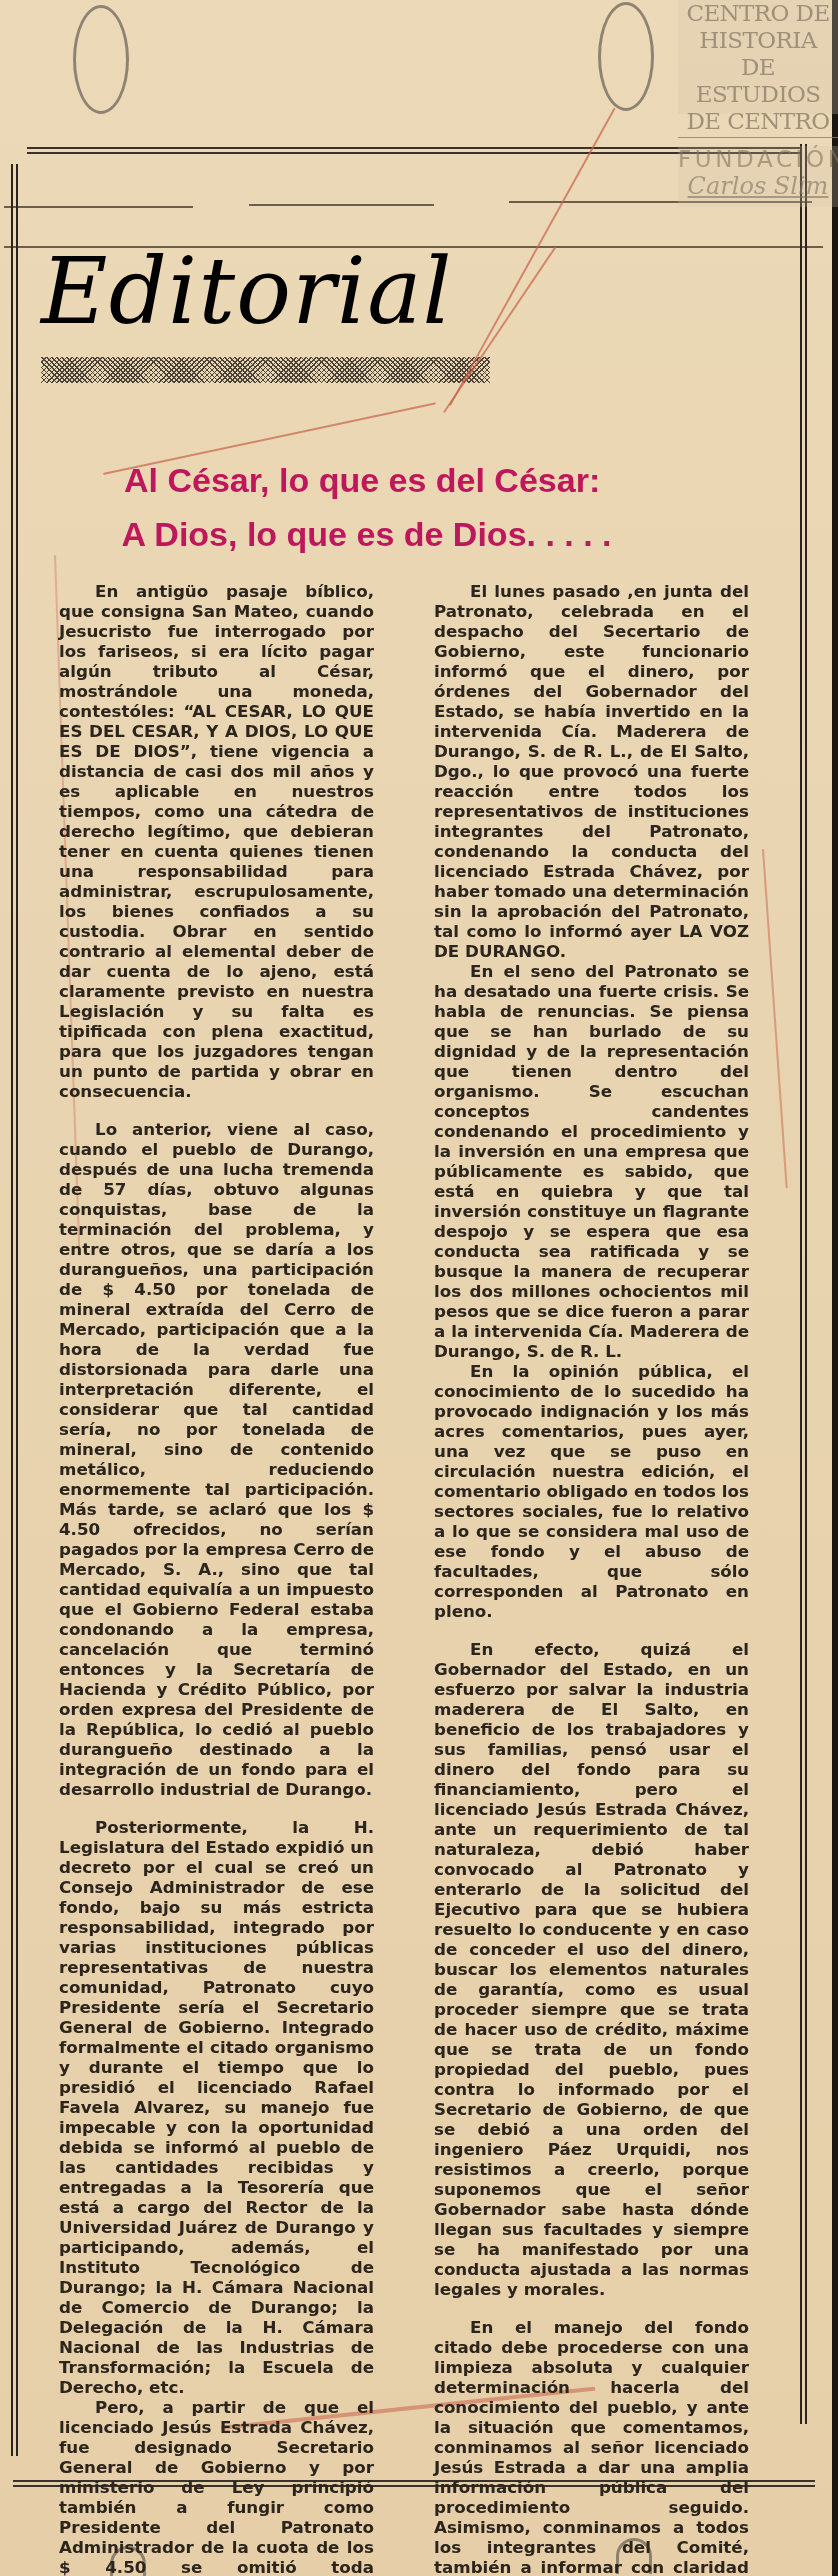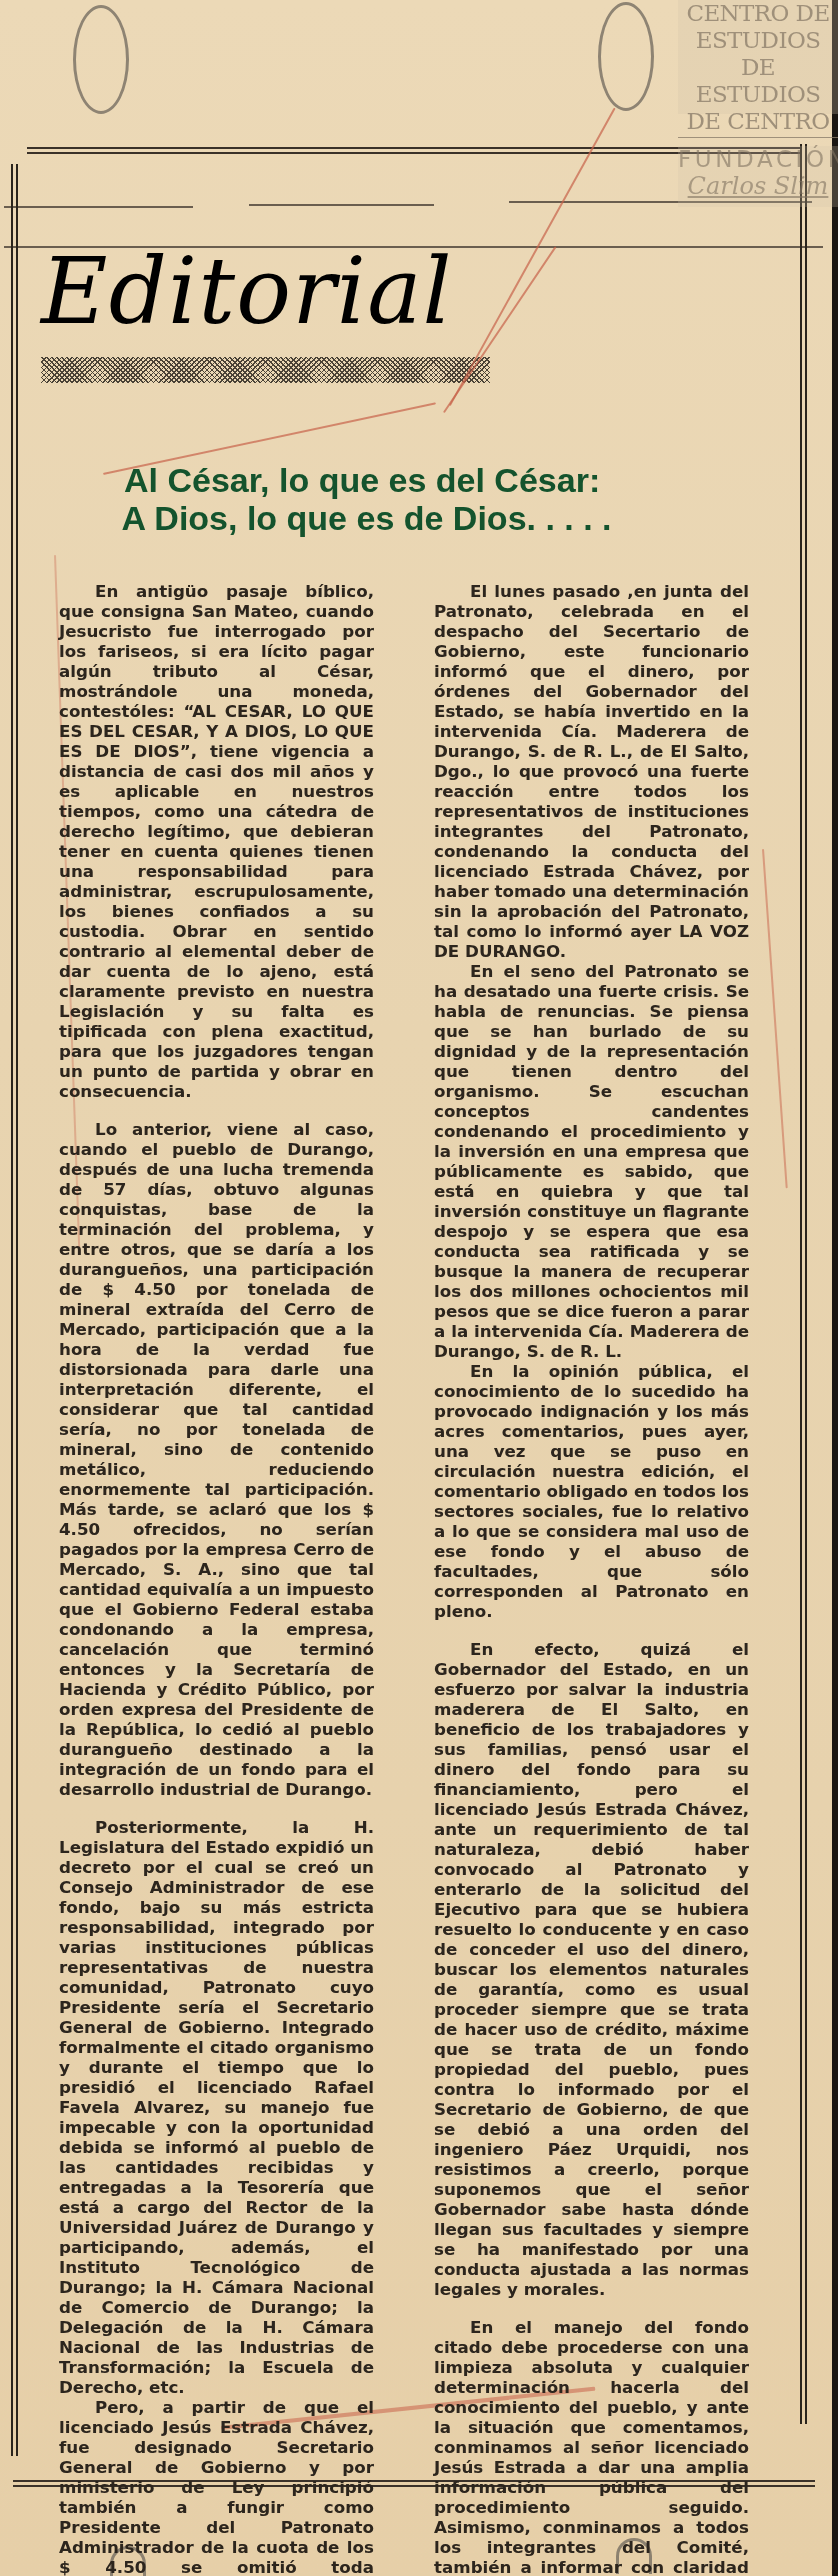--- a/index.html
+++ b/index.html
@@ -49,21 +49,21 @@
     background:
       repeating-linear-gradient(45deg,#2f2921 0 1.2px,transparent 1.2px 3.6px),
       repeating-linear-gradient(-45deg,#2f2921 0 1.2px,transparent 1.2px 3.6px);
     opacity:.85;
   }
   .red-mark { position:absolute; background:#c8624a; opacity:.7; transform-origin:left top; height:2.4px; border-radius:1.2px; }
 
   .headline {
     position:absolute; left:124px; top:461px; width:582px;
     font-family:"Liberation Sans", sans-serif; font-weight:bold;
-    font-size:34px; line-height:38px; color:#14532d; text-align:left;
+    font-size:34px; line-height:38px; color:#be185d; text-align:left;
   }
   .headline div { white-space:nowrap; }
 
   .column {
     position:absolute; top:581px; width:315px;
     font-family:"DejaVu Sans", sans-serif; font-weight:bold;
     font-size:16.7px; line-height:20px; color:#2c251d;
     text-align:justify; hyphens:auto;
   }
   .column.left { left:59px; }
@@ -87,21 +87,21 @@
 <div class="rule-thin" style="left:509px;top:201px;width:303px;"></div>
 <div class="rule-thin" style="left:3.6px;top:246px;width:819px;"></div>
 
 <div class="rule-double" style="left:27px;top:147px;width:774px;"></div>
 <div class="vrule-double" style="left:11px;top:164px;height:2292px;"></div>
 <div class="vrule-double" style="left:800px;top:144px;height:2280px;"></div>
 <div class="rule-double" style="left:13.3px;top:2480px;width:802px;"></div>
 
 <div class="stamp">
   <div>CENTRO DE</div>
-  <div>ESTUDIOS</div>
+  <div>HISTORIA</div>
   <div>DE ESTUDIOS</div>
   <div>DE CENTRO</div>
   <div class="sep"></div>
 </div>
 <div class="stamp-sub">
   <div class="fund">FUNDACIÓN</div>
   <div class="sig">Carlos Slim</div>
 </div>
 
 <div class="masthead">Editorial</div>
@@ -109,21 +109,21 @@
 
 <div class="red-mark" style="left:449px;top:405px;width:340px;transform:rotate(-61deg);"></div>
 <div class="red-mark" style="left:443px;top:412px;width:200px;transform:rotate(-56deg);"></div>
 <div class="red-mark" style="left:103px;top:473px;width:340px;transform:rotate(-12deg);"></div>
 <div class="red-mark" style="left:56px;top:555px;width:697px;transform:rotate(88deg);opacity:.35;"></div>
 <div class="red-mark" style="left:764px;top:849px;width:340px;transform:rotate(86deg);opacity:.5;"></div>
 <div class="red-mark" style="left:221px;top:2426px;width:376px;transform:rotate(-6deg);height:4.2px;opacity:.55;"></div>
 
 <div class="headline">
   <div>Al César, lo que es del César:</div>
-  <div style="margin-left:-2.4px;">A Dios, lo que es de Dios. . . . .</div>
+  <div style="margin-left:-2.4px;margin-top:16px;">A Dios, lo que es de Dios. . . . .</div>
 </div>
 
 <div class="column left">
   <p>En antigüo pasaje bíblico, que consigna San Mateo, cuando Jesucristo fue interrogado por los fariseos, si era lícito pagar algún tributo al César, mostrándole una moneda, contestóles: “AL CESAR, LO QUE ES DEL CESAR, Y A DIOS, LO QUE ES DE DIOS”, tiene vigencia a distancia de casi dos mil años y es aplicable en nuestros tiempos, como una cátedra de derecho legítimo, que debieran tener en cuenta quienes tienen una responsabilidad para administrar, escrupulosamente, los bienes confiados a su custodia. Obrar en sentido contrario al elemental deber de dar cuenta de lo ajeno, está claramente previsto en nuestra Legislación y su falta es tipificada con plena exactitud, para que los juzgadores tengan un punto de partida y obrar en consecuencia.</p>
   <p>Lo anterior, viene al caso, cuando el pueblo de Durango, después de una lucha tremenda de 57 días, obtuvo algunas conquistas, base de la terminación del problema, y entre otros, que se daría a los duranguеños, una participación de $ 4.50 por tonelada de mineral extraída del Cerro de Mercado, participación que a la hora de la verdad fue distorsionada para darle una interpretación diferente, el considerar que tal cantidad sería, no por tonelada de mineral, sino de contenido metálico, reduciendo enormemente tal participación. Más tarde, se aclaró que los $ 4.50 ofrecidos, no serían pagados por la empresa Cerro de Mercado, S. A., sino que tal cantidad equivalía a un impuesto que el Gobierno Federal estaba condonando a la empresa, cancelación que terminó entonces y la Secretaría de Hacienda y Crédito Público, por orden expresa del Presidente de la República, lo cedió al pueblo duranguеño destinado a la integración de un fondo para el desarrollo industrial de Durango.</p>
   <p class="tight">Posteriormente, la H. Legislatura del Estado expidió un decreto por el cual se creó un Consejo Administrador de ese fondo, bajo su más estricta responsabilidad, integrado por varias instituciones públicas representativas de nuestra comunidad, Patronato cuyo Presidente sería el Secretario General de Gobierno. Integrado formalmente el citado organismo y durante el tiempo que lo presidió el licenciado Rafael Favela Alvarez, su manejo fue impecable y con la oportunidad debida se informó al pueblo de las cantidades recibidas y entregadas a la Tesorería que está a cargo del Rector de la Universidad Juárez de Durango y participando, además, el Instituto Tecnológico de Durango; la H. Cámara Nacional de Comercio de Durango; la Delegación de la H. Cámara Nacional de las Industrias de Transformación; la Escuela de Derecho, etc.</p>
   <p>Pero, a partir de que el licenciado Jesús Estrada Chávez, fue designado Secretario General de Gobierno y por ministerio de Ley principió también a fungir como Presidente del Patronato Administrador de la cuota de los $ 4.50 se omitió toda información; no se volvió a citar a junta de los integrantes del Consejo y a pesar de los continuos requerimientos de LA VOZ DE DURANGO, jamás se pudo obtener una declaración que diera luz sobre el asunto y cuando se dijo algo, fue para notar una abierta contradicción sobre lo dicho por el licenciado Estrada Chávez y el Tesorero, licenciado Carlos Galindo, llegando el caso de que la vox populi decía a nuestro periódico que: “traíamos perdidos los $ 4.50”, pero, nosotros tratábamos de localizarlos.</p>
 </div>
 
 <div class="column right">

